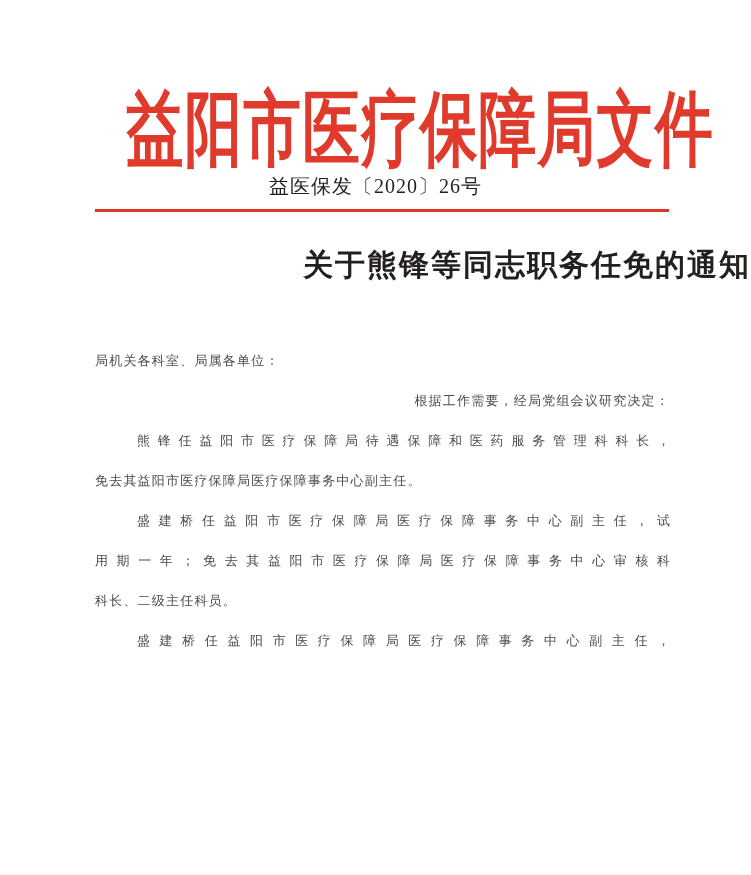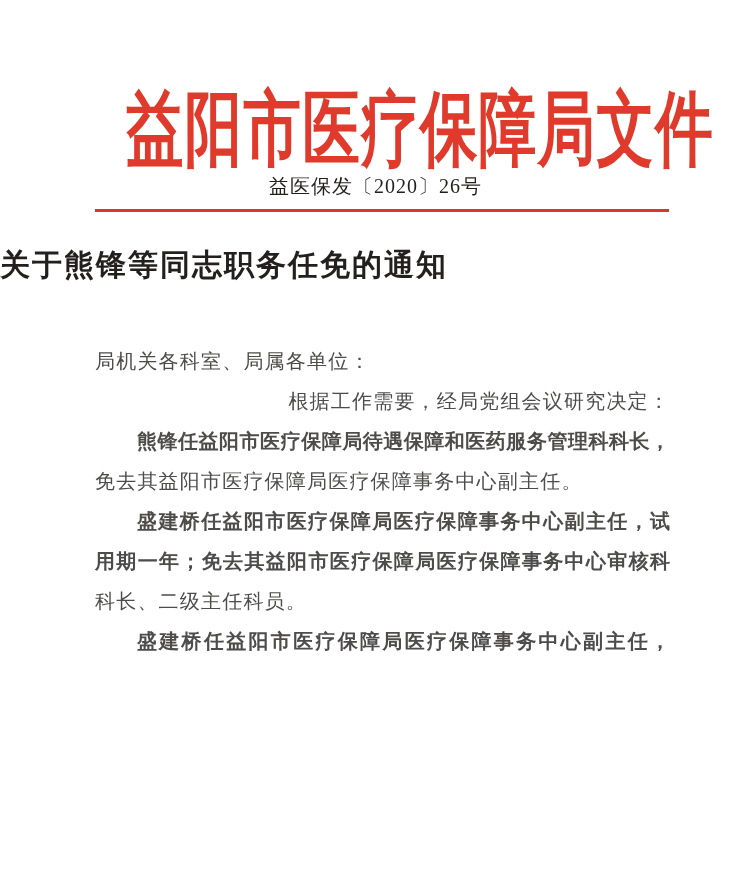--- a/index.html
+++ b/index.html
@@ -50,47 +50,46 @@
     height: 3px;
     background: var(--divider-red, #d9362c);
   }
 
   
   .title {
     margin-top: 34px;
     line-height: 38px;
     font-size: 30px;
     font-weight: bold;
-    text-align: left;
+    text-align: right;
     color: var(--title-ink, #211f1d);
     letter-spacing: 2px;
   }
 
   
   .body {
     margin: 57px 81px 0 95px;
     width: 575px;
     color: var(--body-ink, #4e4c4a);
   }
   .line {
     height: 40px;
     line-height: 40px;
-    font-size: 20px;
+    font-size: 13px;
     letter-spacing: 1.2px;
     white-space: nowrap;
     overflow: visible;
   }
   .line.indent { text-indent: 42px; text-align: right; }
   .line.justify {
     white-space: normal;
     letter-spacing: 0;
     text-align: justify;
     text-justify: inter-character;
     text-align-last: justify;
-    font-weight: bold;
   }
 </style>
 </head>
 <body>
 
 <div class="page">
 
   <div class="banner">
     <span class="banner-text">益阳市医疗保障局文件</span>
   </div>

